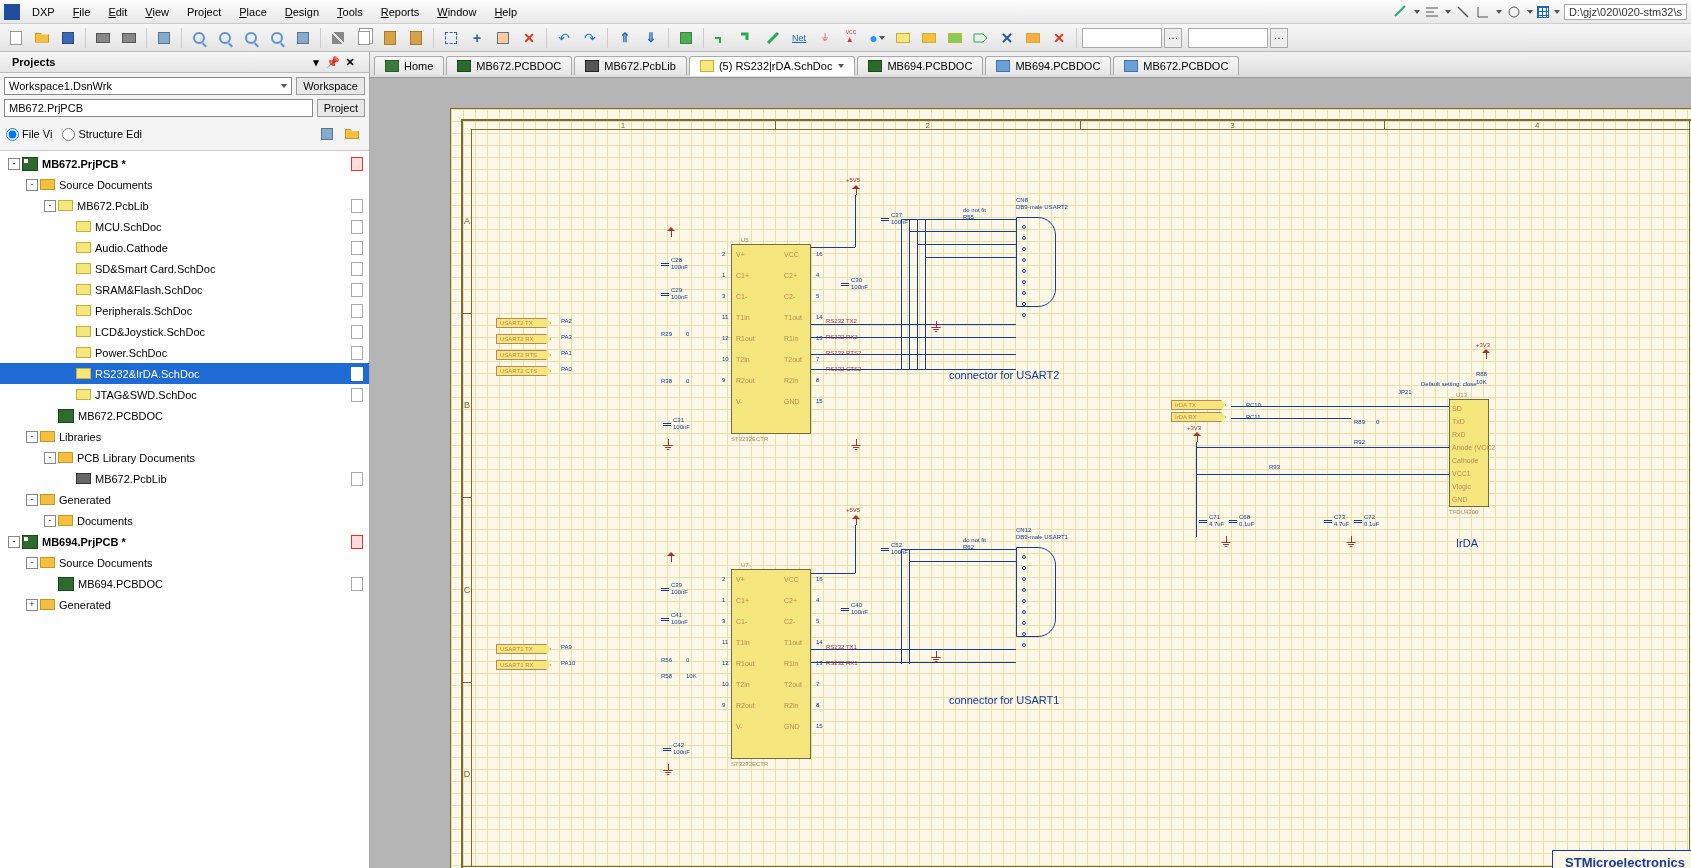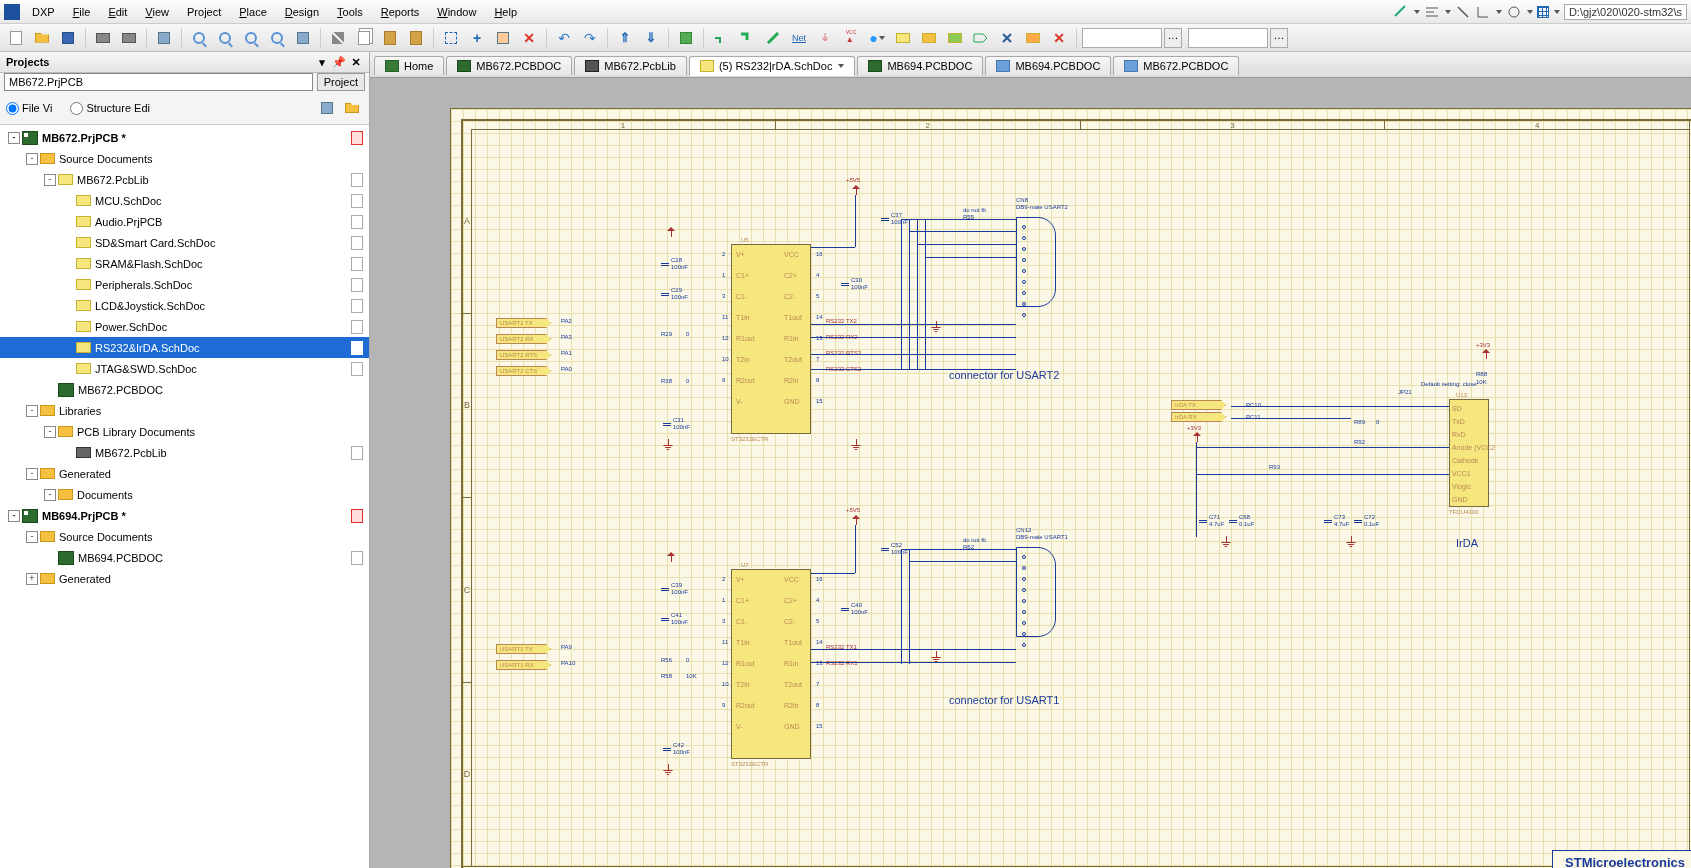--- a/index.html
+++ b/index.html
@@ -42,29 +42,29 @@
 .i-chip { width: 14px; height: 10px; background: #f5e67e; border: 1px solid #c8b030; }
 .i-x { color: #d32; font-size: 14px; font-weight: bold; }
 .i-misc { width: 12px; height: 12px; background: #8ac; border: 1px solid #578; }
 .i-green { width: 12px; height: 12px; background: #5a5; border: 1px solid #383; }
 
 
 .main-row { display: flex; flex: 1; min-height: 0; }
 
 
 .projects { width: 370px; background: #f4f4f4; border-right: 1px solid #aaa; display: flex; flex-direction: column; }
-.panel-title { display: flex; align-items: center; background: linear-gradient(#f7f7f7,#e4e4e4); padding: 3px 6px; font-weight: bold; font-size: 12px; border-bottom: 1px solid #bbb; }
+.panel-title { display: flex; align-items: center; background: linear-gradient(#f7f7f7,#e4e4e4); padding: 3px 12px; font-weight: bold; font-size: 12px; border-bottom: 1px solid #bbb; }
 .panel-title .title-icons { margin-left: auto; display: flex; gap: 3px; }
 .ti { width: 14px; height: 14px; display: flex; align-items: center; justify-content: center; cursor: default; }
 .ws-row { display: flex; gap: 4px; padding: 4px; }
 .ws-combo { flex: 1; background: #fff; border: 1px solid #888; padding: 2px 4px; display: flex; align-items: center; }
 .ws-btn { background: #e8e8e8; border: 1px solid #999; padding: 2px 6px; font-size: 11px; }
 .prj-input { margin: 0 4px 4px 4px; background: #fff; border: 1px solid #888; padding: 2px 4px; }
 .view-row { display: flex; align-items: center; padding: 3px 6px 6px 6px; border-bottom: 1px solid #ccc; }
-.view-row label { display: flex; align-items: center; gap: 3px; margin-right: 18px; font-family: "Courier New", monospace; font-size: 12px; }
+.view-row label { display: flex; align-items: center; gap: 3px; margin-right: 10px; font-family: "Courier New", monospace; font-size: 12px; }
 .view-row input[type=radio] { margin: 0; }
 .view-row .mini-tools { margin-left: auto; display: flex; gap: 3px; }
 
 
 .tree { flex: 1; overflow: auto; background: #fff; padding: 2px 0; }
 .tree-row { display: flex; align-items: center; height: 21px; padding-right: 6px; font-family: "Courier New", monospace; font-size: 13px; cursor: default; }
 .tree-row.bold { font-weight: bold; }
 .tree-row.sel { background: #1e6bd6; color: #fff; }
 .tw { width: 12px; height: 12px; border: 1px solid #888; display: inline-flex; align-items: center; justify-content: center; font-size: 9px; line-height: 9px; margin-right: 2px; background: #fff; color: #333; }
 .sp { display: inline-block; }
@@ -323,20 +323,27 @@
 
     <div class="projects">
       <div class="panel-title">
         <span>Projects</span>
         <div class="title-icons">
           <span class="ti">▾</span>
           <span class="ti">📌</span>
           <span class="ti">✕</span>
         </div>
       </div>
+      <div class="ws-row" style="align-items:center">
+        <div class="ws-combo">
+          <span>Workspace1.DsnWrk</span>
+          <span class="dd-arrow" style="margin-left:auto"></span>
+        </div>
+        <button class="ws-btn">Workspace</button>
+      </div>
       <div class="ws-row" style="padding-top:0">
         <div class="prj-input" style="flex:1;margin:0"><span>MB672.PrjPCB</span></div>
         <button class="ws-btn">Project</button>
       </div>
       <div class="view-row">
         <label>
             <input type="radio" checked="" style="">
             <span>File Vi</span>
           </label>
         <label>
@@ -377,21 +384,21 @@
             <span class="sp" style="width: 62px;"></span>
             <span class="sp" style="width: 14px;"></span>
             <span class="node-ic ic-sch"></span>
             <span>MCU.SchDoc</span>
             <span class="doc-ic"></span>
           </div>
           <div class="tree-row">
             <span class="sp" style="width: 62px;"></span>
             <span class="sp" style="width: 14px;"></span>
             <span class="node-ic ic-sch"></span>
-            <span>Audio.PrjPCB</span>
+            <span>Audio.Cathode</span>
             <span class="doc-ic"></span>
           </div>
           <div class="tree-row">
             <span class="sp" style="width: 62px;"></span>
             <span class="sp" style="width: 14px;"></span>
             <span class="node-ic ic-sch"></span>
             <span>SD&amp;Smart Card.SchDoc</span>
             <span class="doc-ic"></span>
           </div>
           <div class="tree-row">

